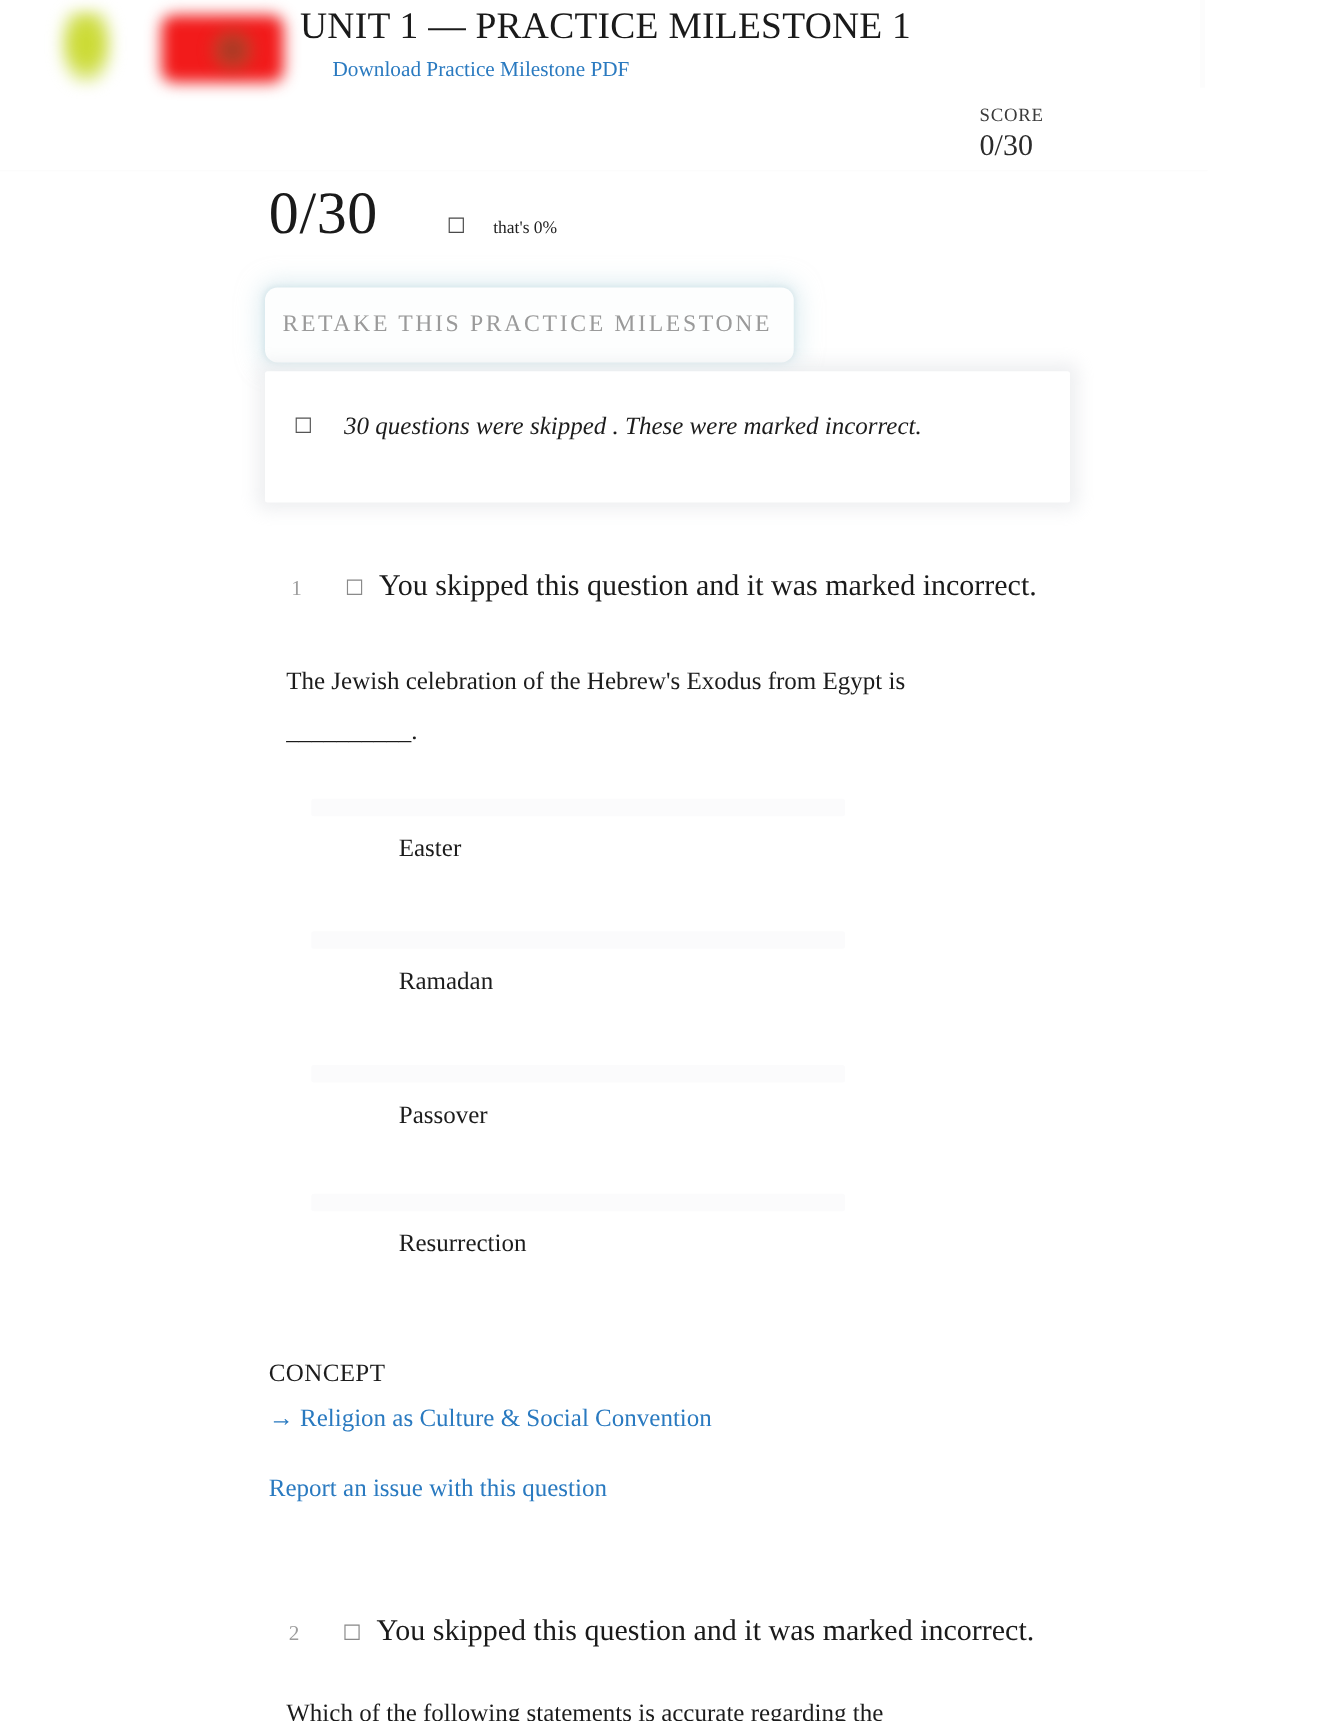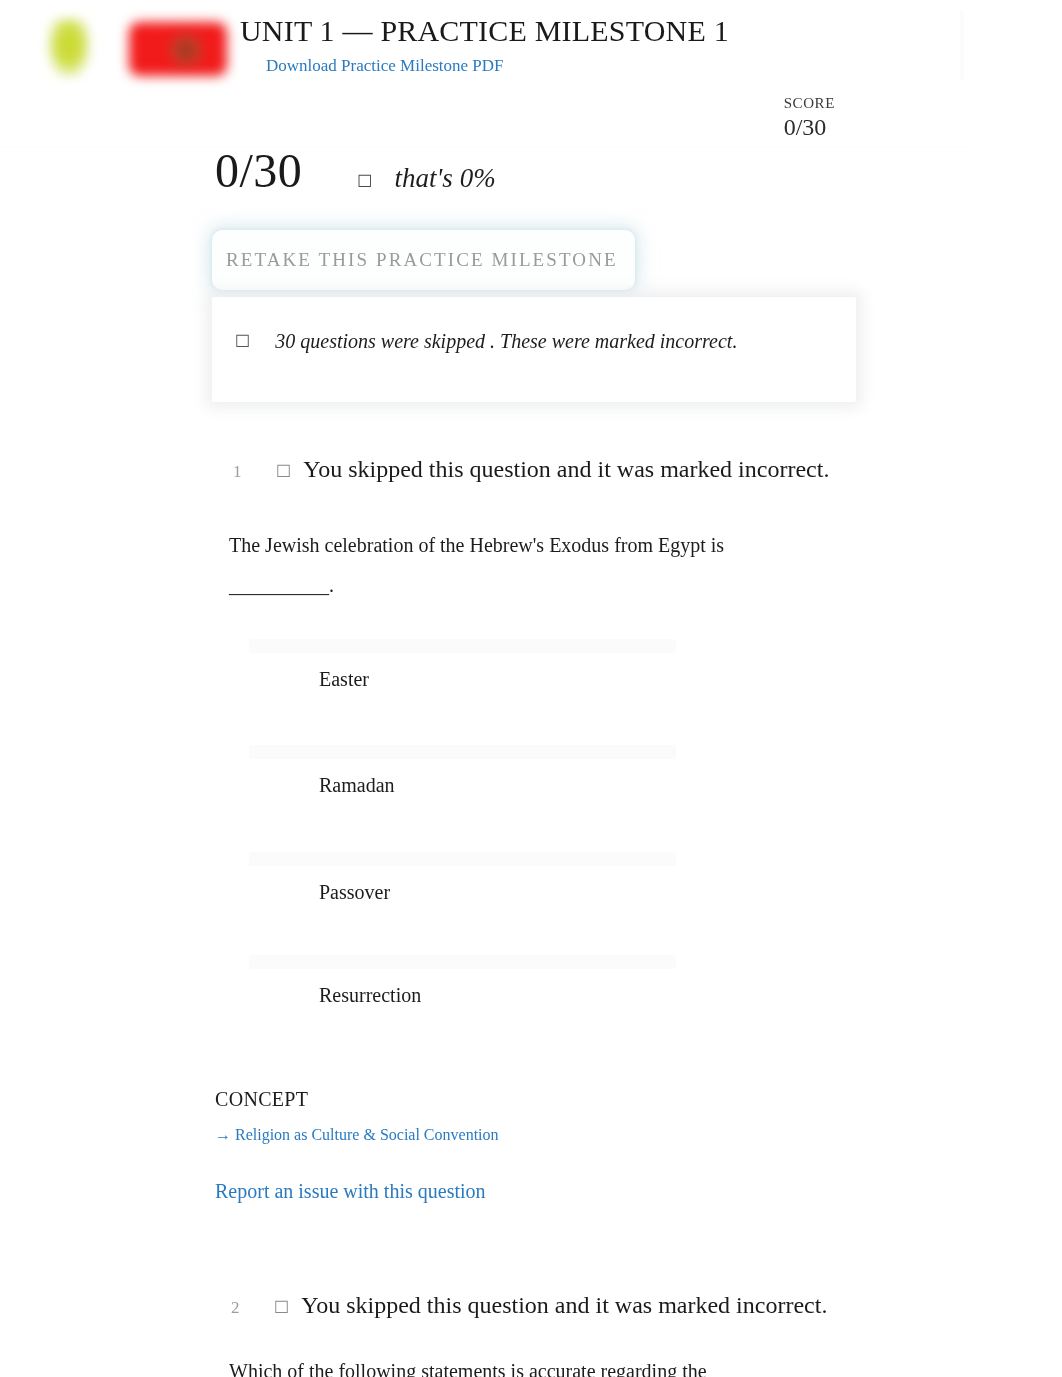--- a/index.html
+++ b/index.html
@@ -13,21 +13,21 @@
     position: relative;
     overflow: hidden;
     font-family: "Liberation Serif", "DejaVu Serif", serif;
     color: #1c1c1c;
     -webkit-font-smoothing: antialiased;
   }
 
   
   .header {
     position: absolute;
-    left: 0; top: 10px;
+    left: 0; top: 0;
     width: 966px;
     height: 137px;
     background: #ffffff;
     border-bottom: 1px solid #fcfcfc;
     box-sizing: border-box;
   }
   .header-inner {
     position: absolute;
     left: 0; top: 0;
     width: 1062px; height: 80px;
@@ -133,25 +133,24 @@
   }
   .tofu {
     display: inline-block;
     font-family: "DejaVu Sans", sans-serif;
     color: #4a4a4a;
   }
   .pct-icon {
     font-size: 17px;
   }
   .pct-text {
-    font-size: 27px;
+    font-size: 14px;
     line-height: 26px;
     margin-left: 22px;
     color: #1f1f1f;
-    font-style: italic;
   }
 
   .retake-btn {
     position: absolute;
     left: 212px; top: 93px;
     width: 423px;
     height: 60px;
     background: #fdfefe;
     border: none;
     border-radius: 10px;
@@ -274,21 +273,21 @@
   }
   .concept-title {
     font-size: 20px;
     line-height: 26px;
     color: #1c1c1c;
     letter-spacing: 0.3px;
   }
   .concept-link {
     display: block;
     margin-top: 9px;
-    font-size: 16px;
+    font-size: 20px;
     line-height: 28px;
     color: #2a7ac0;
     text-decoration: none;
     cursor: pointer;
     white-space: nowrap;
   }
   .report-link {
     display: block;
     margin-top: 28px;
     font-size: 20px;

